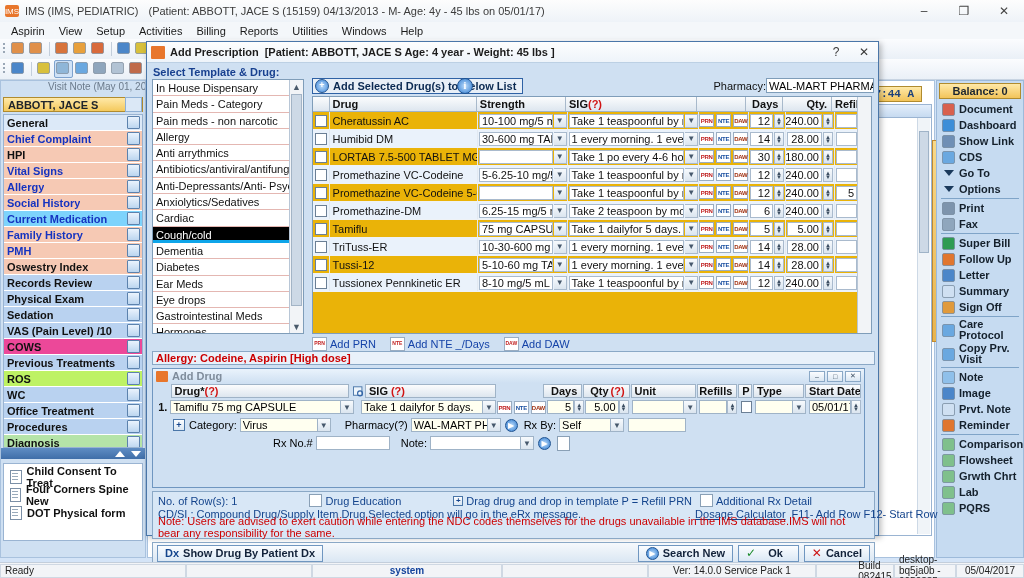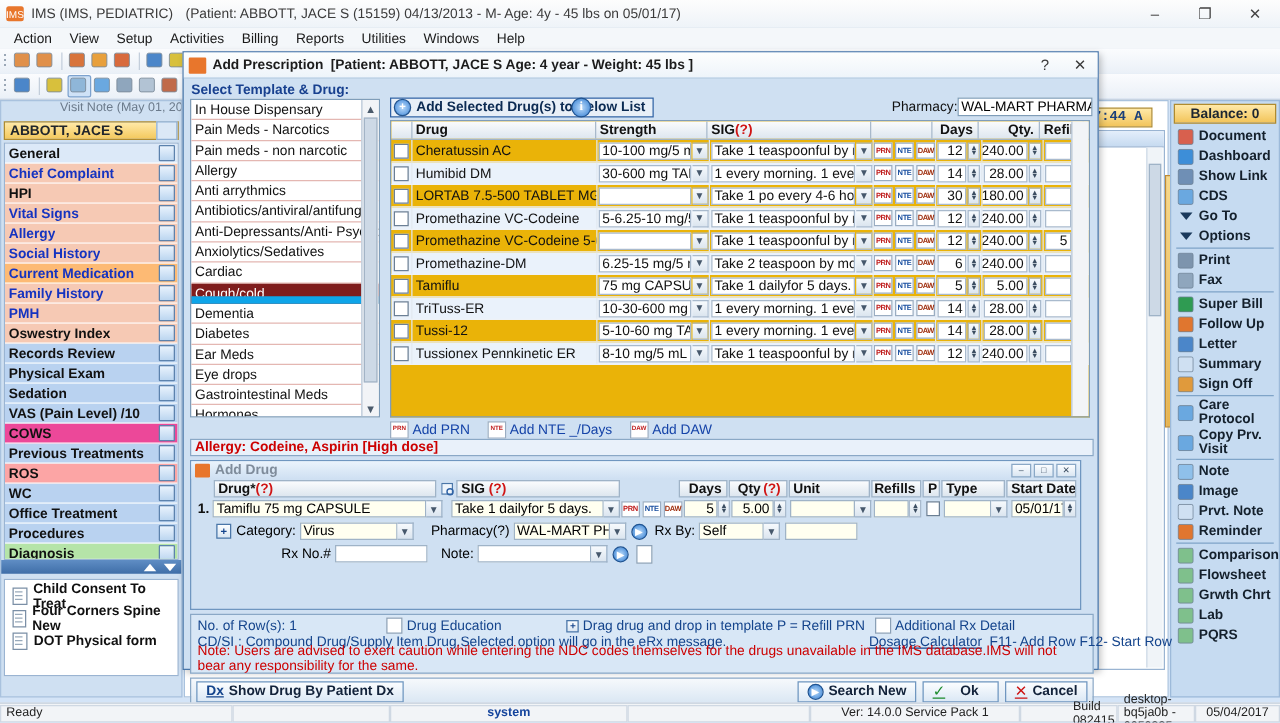--- a/index.html
+++ b/index.html
@@ -128,21 +128,21 @@
 
   .sect-label{color:#18408f;font-weight:bold;font-size:11px;padding:3px 0 1px 6px;}
 
   .dlg-body{position:relative;padding:0 5px;}
 
   .tmplbox{
     position:absolute;left:5px;top:0;width:152px;height:255px;
     background:#fff;border:1px solid #7f9db9;box-sizing:border-box;overflow:hidden;
   }
   .tmplitem{height:16.3px;line-height:16.3px;padding-left:3px;border-bottom:1px solid #e4b7b2;font-size:11px;color:#111;white-space:nowrap;overflow:hidden;box-sizing:border-box;}
-  .tmplitem.sel{background:#7f1d1d;color:#fff;border-bottom:6px solid #0ea5e9;}
+  .tmplitem.sel{background:#000000;color:#fff;border-bottom:3px solid #0ea5e9;}
   .tmplsb{position:absolute;right:0;top:0;width:13px;height:100%;background:#f2f4f7;border-left:1px solid #b8c6d6;}
   .tmplsb .ar{height:13px;display:flex;align-items:center;justify-content:center;color:#4a5a6b;font-size:9px;}
   .tmplsb .tk{position:absolute;top:14px;left:1px;right:1px;height:210px;background:#cdd9e6;border:1px solid #a3b4c6;}
 
   .addbtn{
     position:absolute;left:165px;top:-1px;height:16px;
     display:flex;align-items:center;background:#e8eff7;border:1px solid #2f62a5;
     padding:0 6px 0 2px;font-weight:bold;color:#0b2a52;font-size:11px;box-sizing:border-box;
   }
   .addbtn .plus{width:12px;height:12px;border-radius:50%;background:radial-gradient(#bcdcfb,#3e86d8);border:1px solid #24558f;
@@ -232,21 +232,21 @@
   .nline .sp{flex:0 0 auto;}
   .warn{color:#cc0000;font-size:11px;}
   .nicon{width:11px;height:11px;border:1px solid #8aa0b6;background:#fff;margin-right:3px;flex:0 0 auto;}
   .dosage{color:#14448c;text-decoration:underline;}
 
   .btnbar{position:absolute;left:5px;top:463px;width:723px;height:22px;
     background:linear-gradient(#f6f9fc,#d9e6f3);border:1px solid #8aa8c6;box-sizing:border-box;
     display:flex;align-items:center;padding:0 4px;}
   .bigbtn{height:17px;display:flex;align-items:center;background:linear-gradient(#fbfdff,#dbe8f5);
     border:1px solid #6f96c0;padding:0 7px;font-weight:bold;font-size:11px;color:#12223a;box-sizing:border-box;}
-  .bigbtn .bi{margin-right:4px;font-weight:bold;text-decoration:underline;}
+  .bigbtn .bi{margin-right:4px;font-weight:bold;}
   .bigbtn.dx .bi{color:#14448c;}
   .bigbtn.ok .bi{color:#1a8a2a;font-size:12px;}
   .bigbtn.cancel .bi{color:#cc1111;font-size:12px;}
 
   
   .statusbar{position:absolute;left:0;top:562px;width:1024px;height:16px;background:#f2f4f7;
     border-top:1px solid #c3cedb;display:flex;align-items:center;box-sizing:border-box;}
   .sb{height:14px;border:1px solid #cfd8e3;box-sizing:border-box;display:flex;align-items:center;padding:0 4px;font-size:10px;color:#222;}
   .sb.c{justify-content:center;}
   .sb.blue{color:#13439c;font-weight:bold;}
@@ -266,21 +266,21 @@
     <span class="ttxt">IMS (IMS, PEDIATRIC)</span>
     <span class="ttxt" style="margin-left:10px;">(Patient: ABBOTT, JACE S (15159) 04/13/2013 - M- Age: 4y  - 45 lbs on 05/01/17)</span>
     <div class="wbtns">
       <div class="wbtn">–</div>
       <div class="wbtn">❐</div>
       <div class="wbtn close">✕</div>
     </div>
   </div>
 
   <div class="menubar">
-    <div class="mi">Action</div>
+    <div class="mi">Aspirin</div>
     <div class="mi">View</div>
     <div class="mi">Setup</div>
     <div class="mi">Activities</div>
     <div class="mi">Billing</div>
     <div class="mi">Reports</div>
     <div class="mi">Utilities</div>
     <div class="mi">Windows</div>
     <div class="mi">Help</div>
   </div>
 
@@ -492,21 +492,21 @@
           <span class="nic"></span>
         </div>
         <div class="navitem" style="background: rgb(246, 201, 180); color: rgb(21, 51, 192);">
           <span class="nlabel">Allergy</span>
           <span class="nic"></span>
         </div>
         <div class="navitem" style="background: rgb(246, 201, 180); color: rgb(21, 51, 192);">
           <span class="nlabel">Social History</span>
           <span class="nic"></span>
         </div>
-        <div class="navitem" style="background: #fdba74; color: rgb(21, 51, 192);">
+        <div class="navitem" style="background: #7dd3fc; color: rgb(21, 51, 192);">
           <span class="nlabel">Current Medication</span>
           <span class="nic"></span>
         </div>
         <div class="navitem" style="background: rgb(246, 201, 180); color: rgb(21, 51, 192);">
           <span class="nlabel">Family History</span>
           <span class="nic"></span>
         </div>
         <div class="navitem" style="background: rgb(246, 201, 180); color: rgb(21, 51, 192);">
           <span class="nlabel">PMH</span>
           <span class="nic"></span>
@@ -532,21 +532,21 @@
           <span class="nic"></span>
         </div>
         <div class="navitem" style="background: #ec4899; color: rgb(17, 17, 17);">
           <span class="nlabel">COWS</span>
           <span class="nic"></span>
         </div>
         <div class="navitem" style="background: rgb(185, 210, 240); color: rgb(17, 17, 17);">
           <span class="nlabel">Previous Treatments</span>
           <span class="nic"></span>
         </div>
-        <div class="navitem" style="background: #fca5a5; color: rgb(17, 17, 17); justify-content: space-between;">
+        <div class="navitem" style="background: #bef264; color: rgb(17, 17, 17); justify-content: space-between;">
           <span class="nlabel">ROS</span>
           <span class="nic"></span>
         </div>
         <div class="navitem" style="background: rgb(185, 210, 240); color: rgb(17, 17, 17);">
           <span class="nlabel">WC</span>
           <span class="nic"></span>
         </div>
         <div class="navitem" style="background: rgb(185, 210, 240); color: rgb(17, 17, 17);">
           <span class="nlabel">Office Treatment</span>
           <span class="nic"></span>
@@ -742,21 +742,21 @@
       </div>
     </div>
 
     <div class="sect-label">Select Template &amp; Drug:</div>
 
     <div class="dlg-body">
 
       <div class="tmplbox">
         <div id="tmpllist">
             <div class="tmplitem">In House Dispensary</div>
-            <div class="tmplitem">Pain Meds - Narcotics</div>
+            <div class="tmplitem">Pain Meds - Category</div>
             <div class="tmplitem">Pain meds - non narcotic</div>
             <div class="tmplitem">Allergy</div>
             <div class="tmplitem">Anti arrythmics</div>
             <div class="tmplitem">Antibiotics/antiviral/antifungal</div>
             <div class="tmplitem">Anti-Depressants/Anti- Psychotics</div>
             <div class="tmplitem">Anxiolytics/Sedatives</div>
             <div class="tmplitem">Cardiac</div>
             <div class="tmplitem sel">Cough/cold</div>
             <div class="tmplitem">Dementia</div>
             <div class="tmplitem">Diabetes</div>
@@ -1315,21 +1315,21 @@
           <span style="margin-left:14px;">Pharmacy(?)</span>
           <div class="fin" style="width:77px;margin-left:3px;">WAL-MART PHAR</div>
           <div class="fbtn">▼</div>
           <div class="bluearrow">▶</div>
           <span style="margin-left:2px;">Rx By:</span>
           <div class="fin" style="width:52px;margin-left:3px;">Self</div>
           <div class="fbtn">▼</div>
           <div class="fin" style="width:58px;margin-left:4px;"></div>
         </div>
 
-        <div class="frow2" style="margin-left:72px;">
+        <div class="frow2" style="margin-left:120px;">
           <span>Rx No.#</span>
           <div class="fin" style="width:74px;margin-left:3px;background:#fff;"></div>
           <span style="margin-left:11px;">Note:</span>
           <div class="fin" style="width:91px;margin-left:3px;background:#fff;"></div>
           <div class="fbtn">▼</div>
           <div class="bluearrow">▶</div>
           <div class="docic" style="margin-left:2px;"></div>
         </div>
       </div>
 

